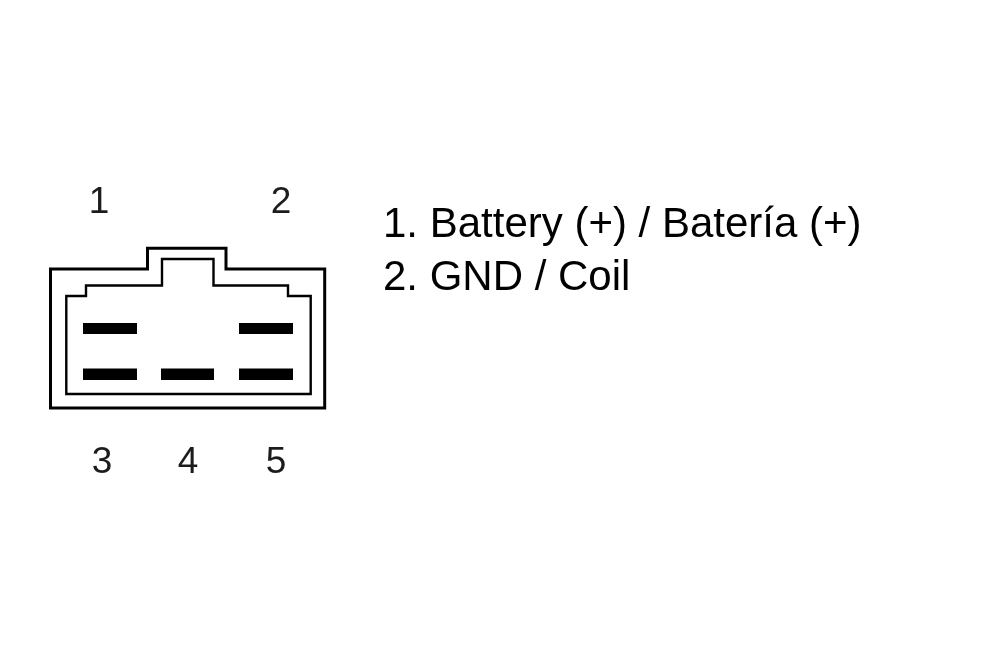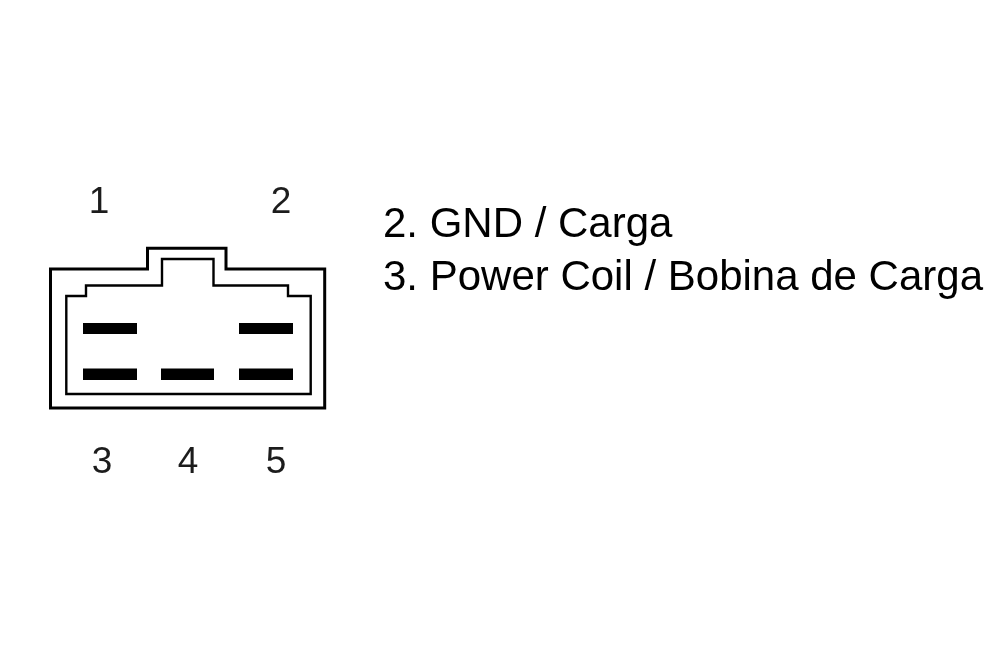--- a/index.html
+++ b/index.html
@@ -75,20 +75,20 @@
   </svg>
 
   <span class="pin-num pin-num-1">1</span>
   <span class="pin-num pin-num-2">2</span>
   <span class="pin-num pin-num-3">3</span>
   <span class="pin-num pin-num-4">4</span>
   <span class="pin-num pin-num-5">5</span>
 
   <div class="legend">
     <div class="legend-line">
-      <span class="num">2.</span><span class="lbl">GND / Carga</span>
+      <span class="num">1.</span><span class="lbl">Battery (+) / Batería (+)</span>
     </div>
     <div class="legend-line">
-      <span class="num">3.</span><span class="lbl">Power Coil / Bobina de Carga</span>
+      <span class="num">2.</span><span class="lbl">GND / Coil</span>
     </div>
   </div>
 
 </div>
 
 </body></html>

